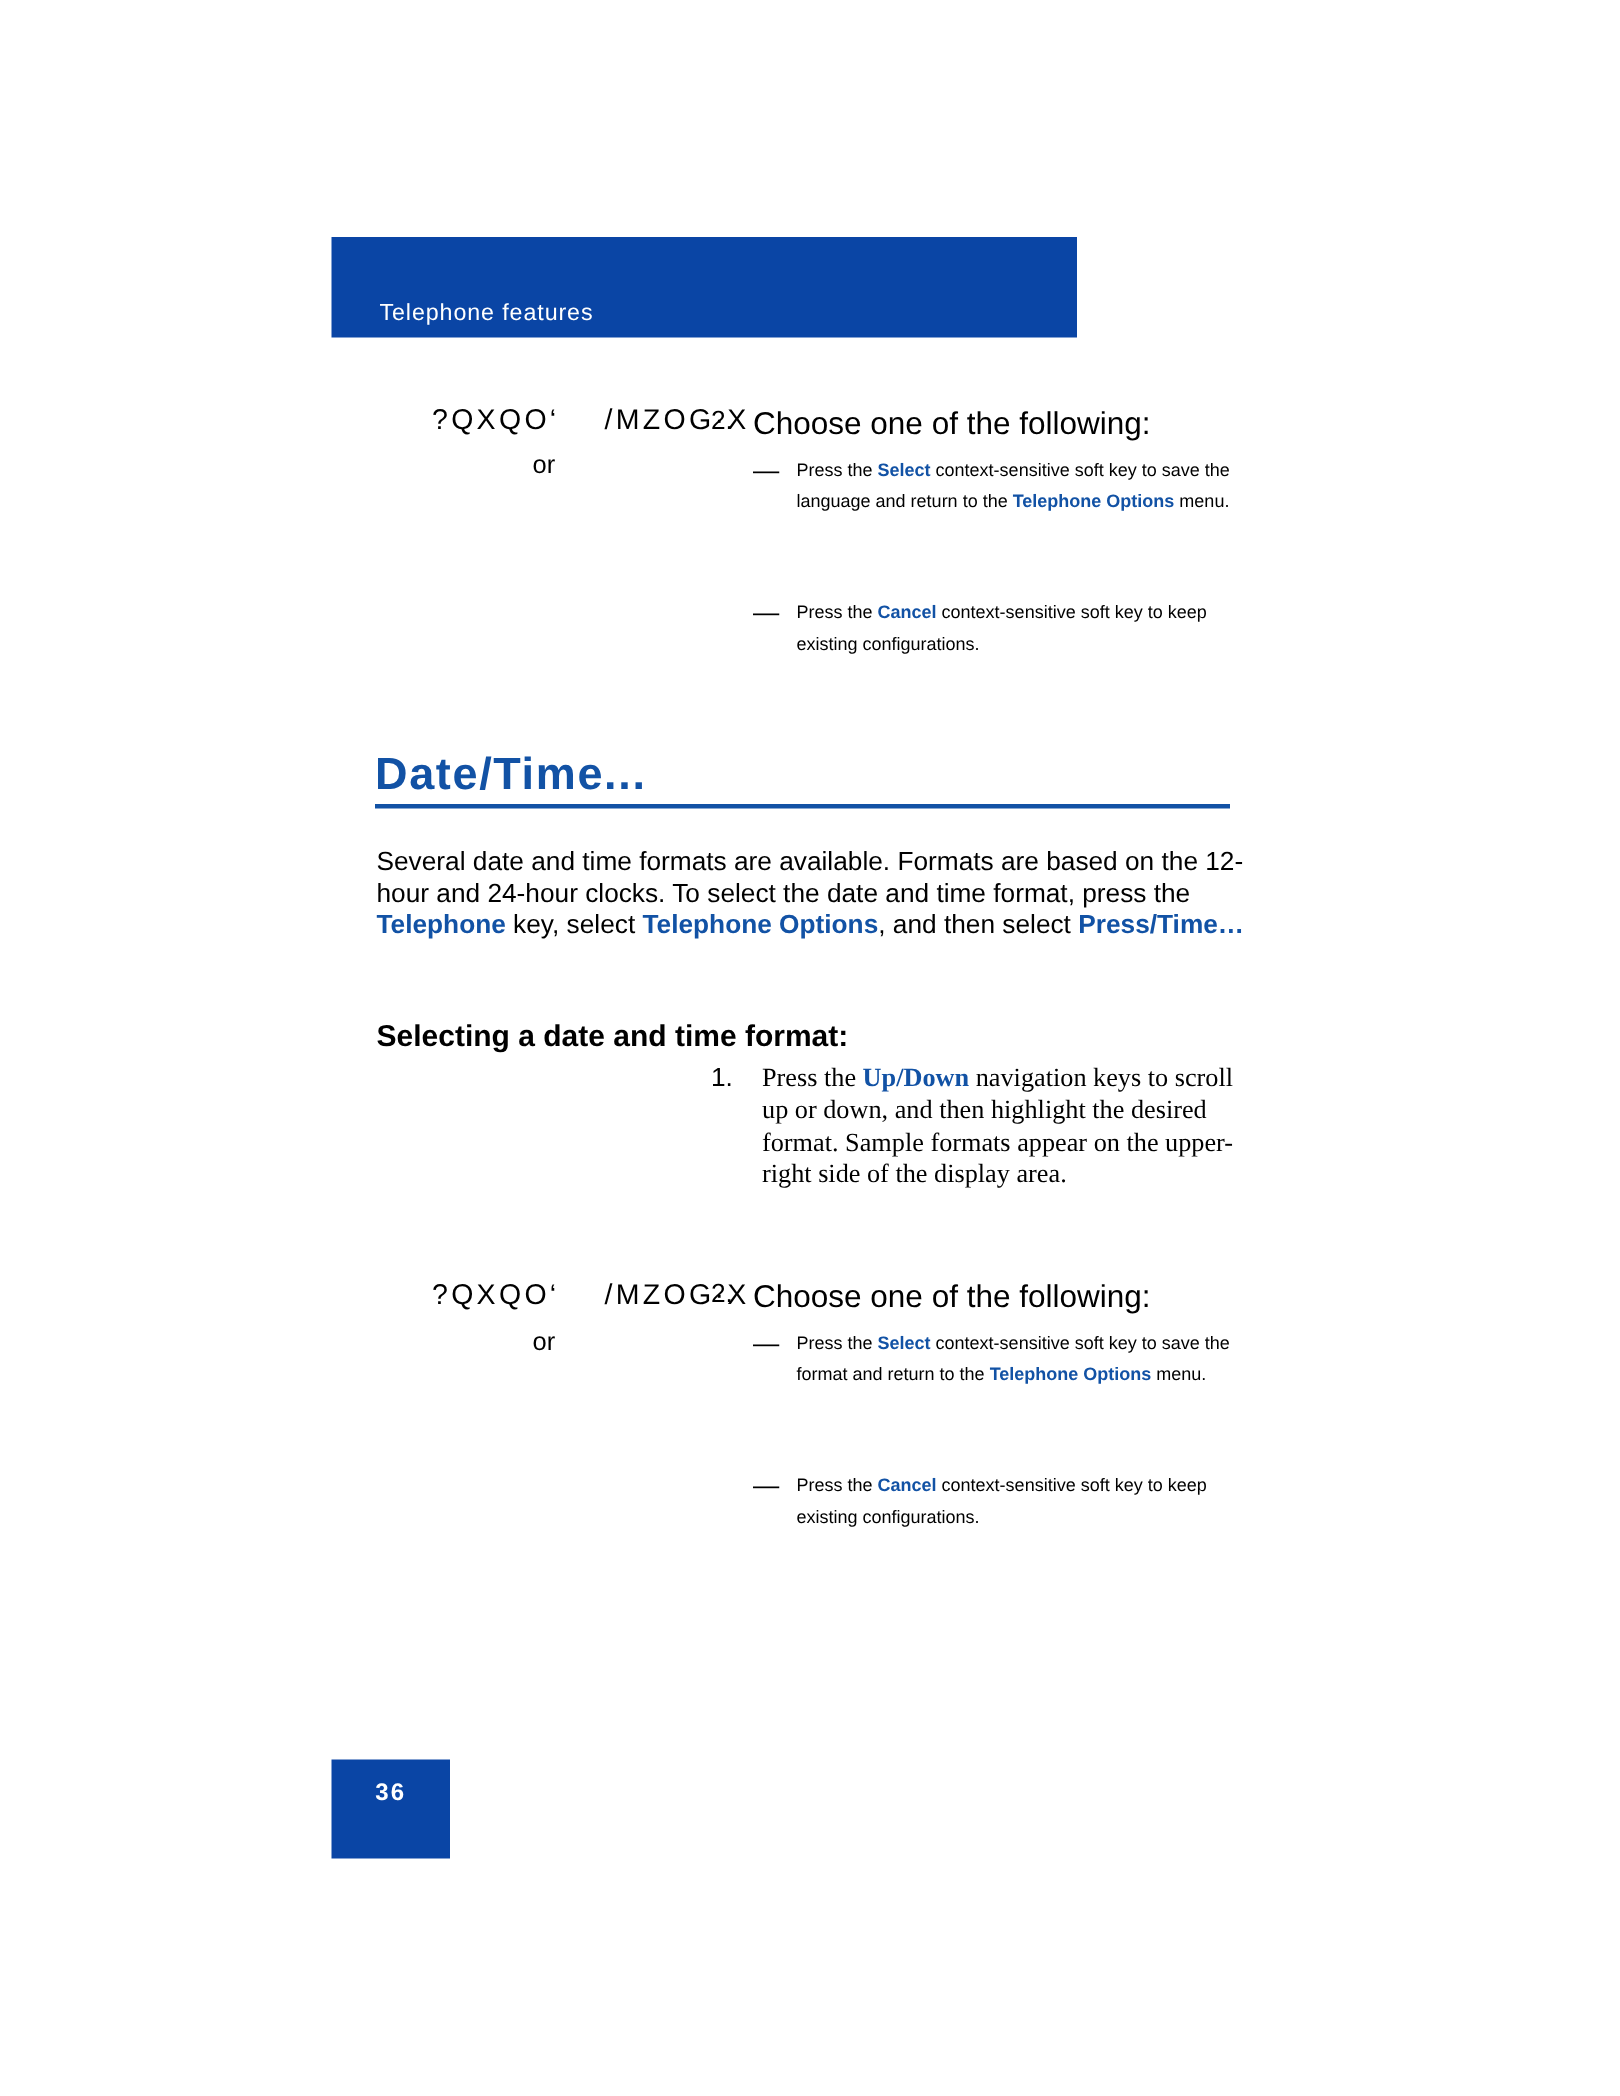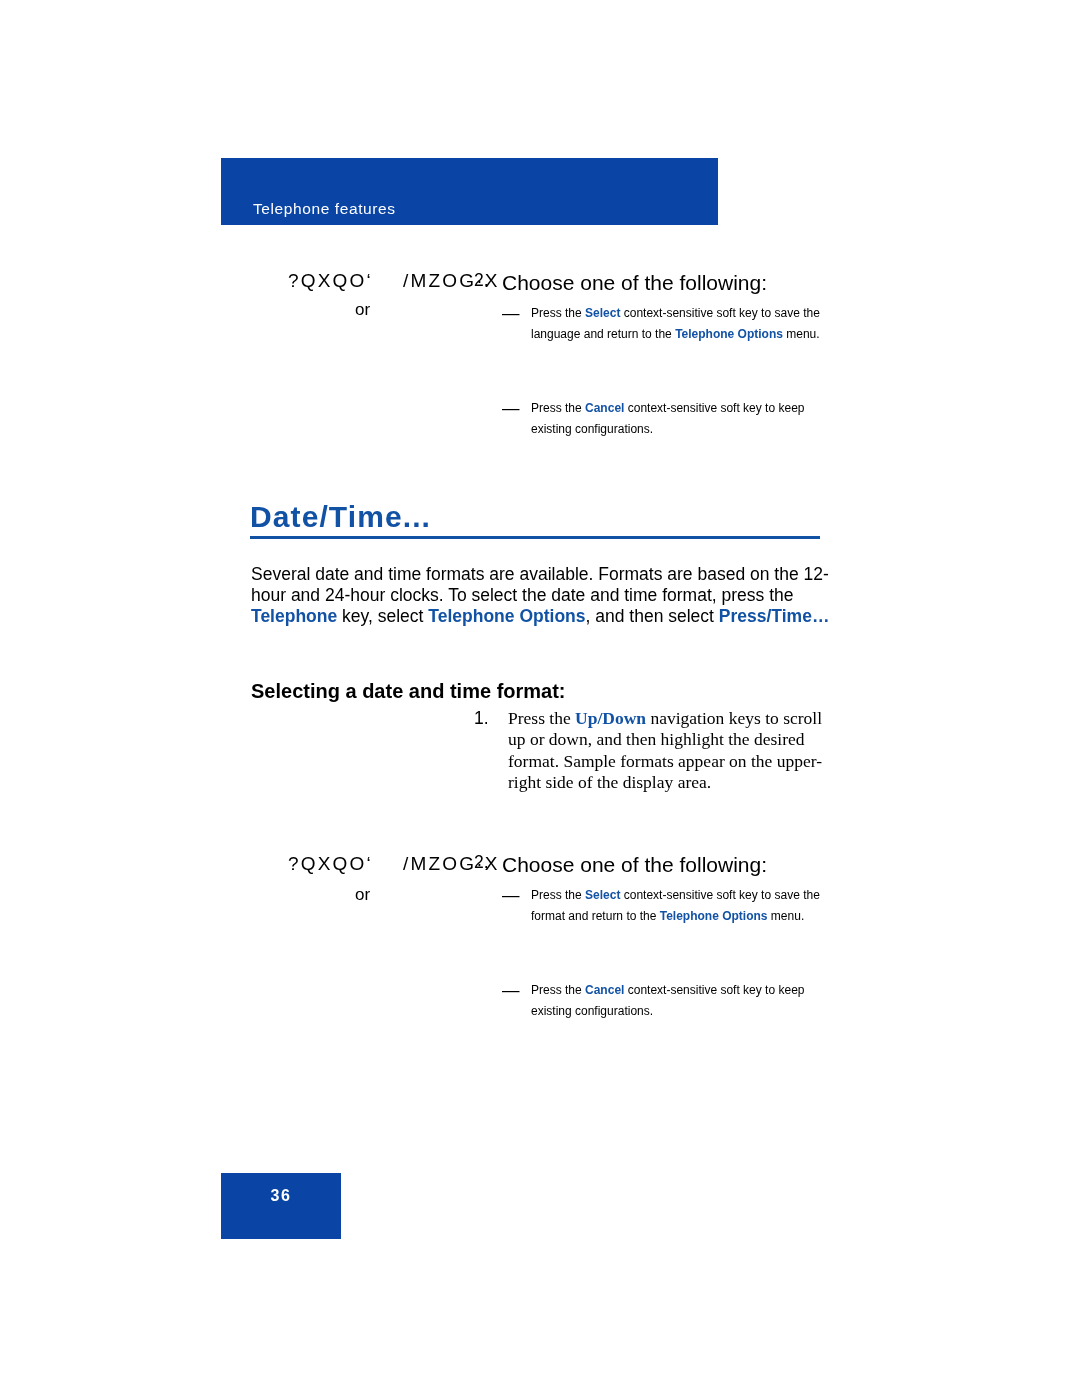--- a/index.html
+++ b/index.html
@@ -143,21 +143,20 @@
   .sep { color: #1252a5; font-weight: bold; }
 
   
   .folio {
     position: absolute;
     left: 221px;
     top: 1173px;
     width: 79px;
     height: 66px;
     background: #0a45a5;
-    padding-left: 41px;
   }
   .folio-num {
     position: absolute;
     left: 0;
     right: 0;
     top: 14px;
     text-align: center;
     color: #ffffff;
     font-size: 16px;
     font-weight: bold;

